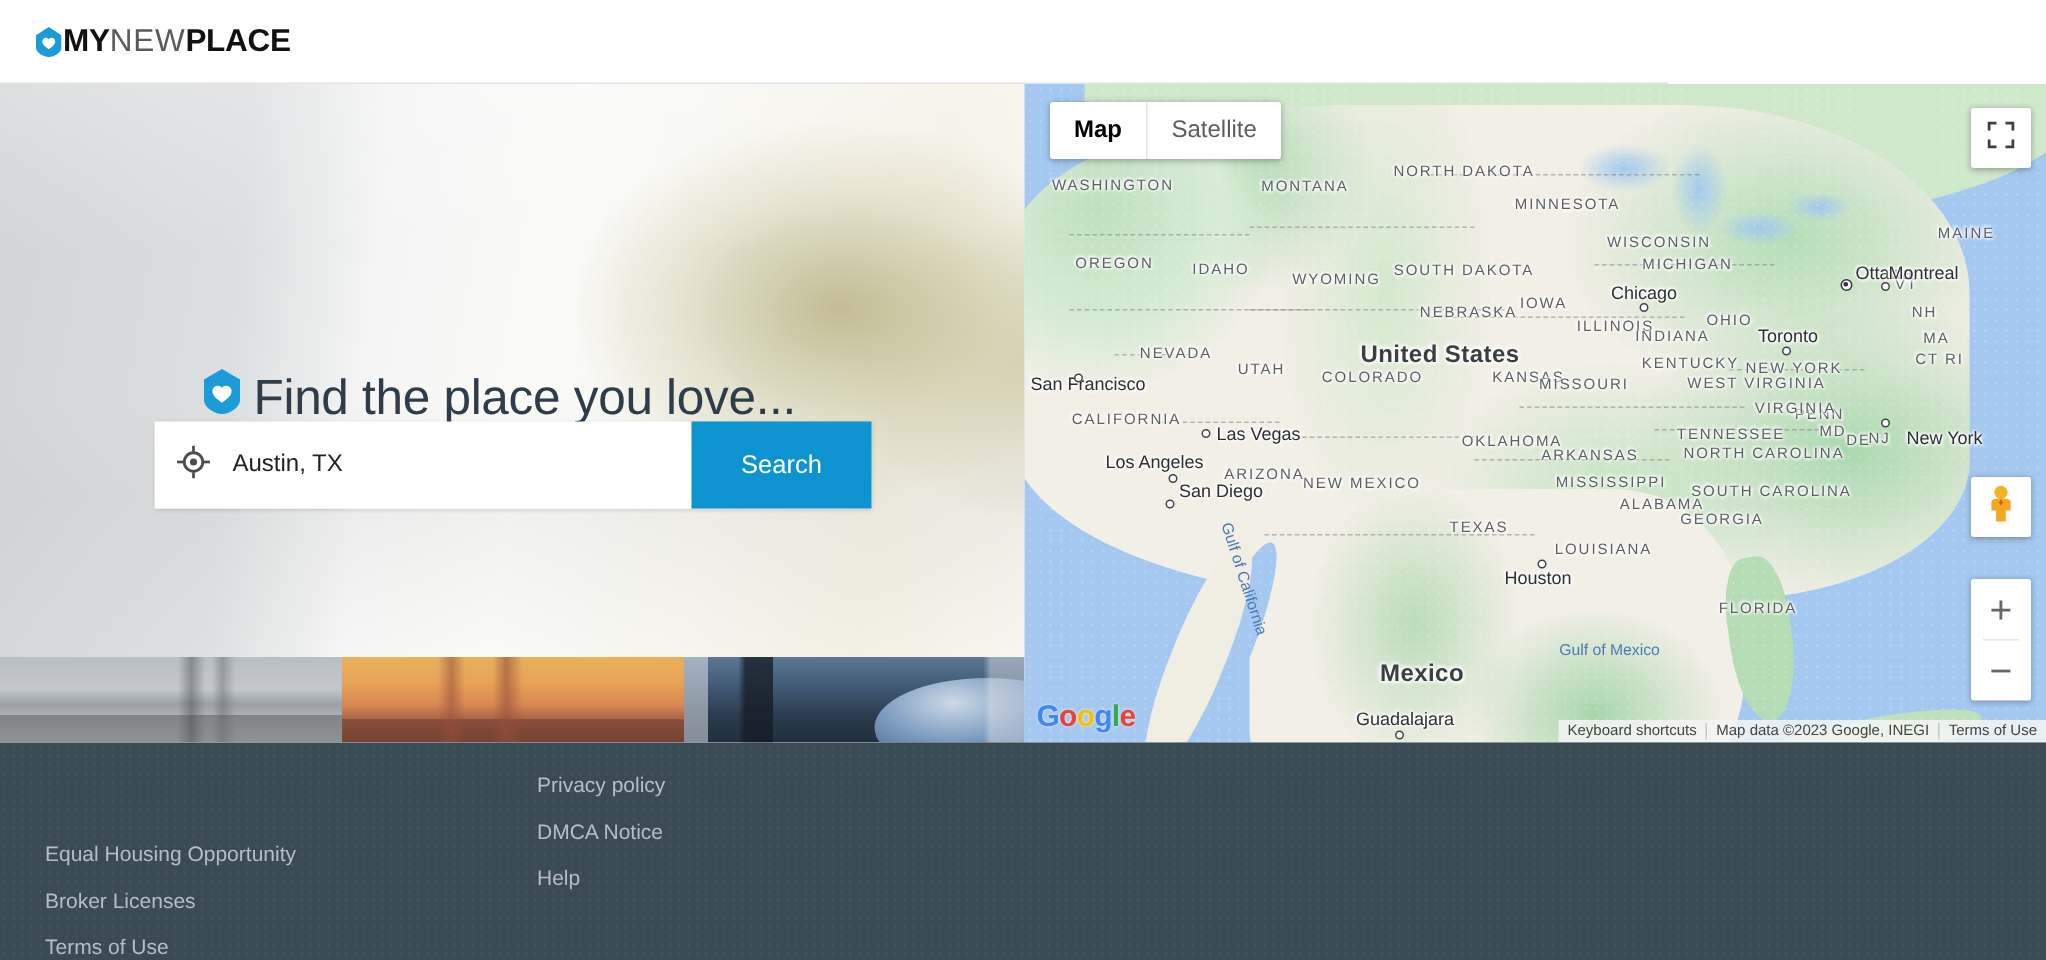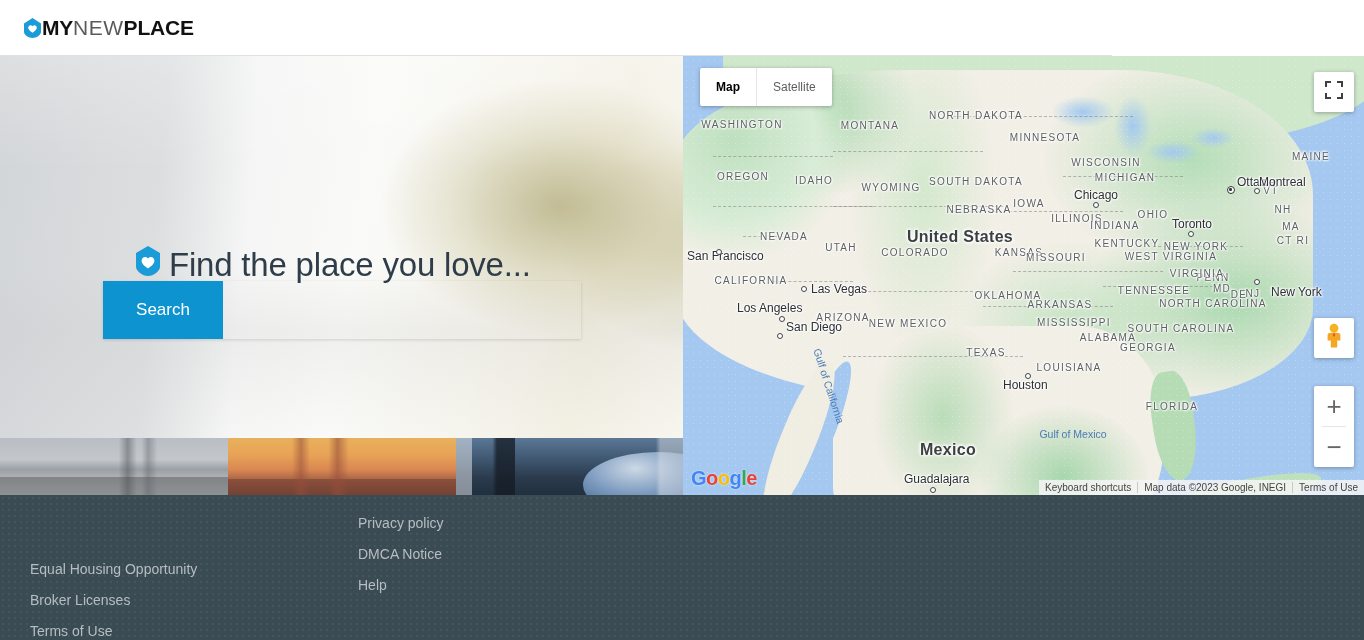--- a/index.html
+++ b/index.html
@@ -248,21 +248,21 @@
   
   .map-type {
     position: absolute; left: 17px; top: 12px;
     display: flex; background: #ffffff;
     box-shadow: 0 1px 4px rgba(0,0,0,0.3); border-radius: 2px;
     overflow: hidden;
   }
   .map-type button {
     border: none; background: transparent; cursor: pointer;
     font-family: "Liberation Sans", sans-serif;
-    font-size: 12px; padding: 8px 16px; height: 38px;
+    font-size: 16px; padding: 8px 16px; height: 38px;
   }
   .map-type .active { color: #000; font-weight: bold; }
   .map-type .inactive { color: #5d5d5d; border-left: 1px solid #e6e6e6; }
 
   .ctrl-btn {
     position: absolute; background: #fff;
     box-shadow: 0 1px 4px rgba(0,0,0,0.3); border-radius: 2px;
     display: flex; align-items: center; justify-content: center;
     cursor: pointer;
   }
@@ -339,20 +339,33 @@
       <span class="pin">
         <svg width="24" height="30" viewBox="0 0 24 30">
           <path d="M12 0 L24 7 L24 21 C24 25 17.5 30 12 30 C6.5 30 0 25 0 21 L0 7 Z" fill="#1b9bd8"></path>
           <path d="M12 22.5 C8.2 19.8 5.6 17.7 5.6 14.7 C5.6 12.6 7.2 11.1 9.2 11.1 C10.4 11.1 11.5 11.7 12 12.6 C12.5 11.7 13.6 11.1 14.8 11.1 C16.8 11.1 18.4 12.6 18.4 14.7 C18.4 17.7 15.8 19.8 12 22.5 Z" fill="#ffffff"></path>
         </svg>
       </span>
       <span>Find the place you love...</span>
     </div>
 
     <div class="search-bar">
+      <div class="search-field">
+        <span class="gps-icon">
+          <svg width="22" height="22" viewBox="0 0 22 22">
+            <circle cx="11" cy="11" r="6.2" fill="none" stroke="#4d4d4d" stroke-width="1.9"></circle>
+            <circle cx="11" cy="11" r="2.4" fill="#4d4d4d"></circle>
+            <rect x="10.1" y="0" width="1.8" height="4.2" fill="#4d4d4d"></rect>
+            <rect x="10.1" y="17.8" width="1.8" height="4.2" fill="#4d4d4d"></rect>
+            <rect x="0" y="10.1" width="4.2" height="1.8" fill="#4d4d4d"></rect>
+            <rect x="17.8" y="10.1" width="4.2" height="1.8" fill="#4d4d4d"></rect>
+          </svg>
+        </span>
+        <input class="search-input" type="text" value="Austin, TX" style="">
+      </div>
       <button class="search-btn">Search</button>
     </div>
 
   </div>
 </div>
 
 <div class="city-strip">
   <div class="city-tile nyc"></div>
   <div class="city-tile la"></div>
   <div class="city-tile chi"></div>
@@ -419,21 +432,21 @@
         <div class="lbl lbl-state" style="left: 325px; top: 239px;">OKLAHOMA</div>
         <div class="lbl lbl-state" style="left: 225px; top: 267px;">NEW MEXICO</div>
         <div class="lbl lbl-state" style="left: 160px; top: 261px;">ARIZONA</div>
         <div class="lbl lbl-state" style="left: 68px; top: 224px;">CALIFORNIA</div>
         <div class="lbl lbl-state" style="left: 303px; top: 296px;">TEXAS</div>
         <div class="lbl lbl-state" style="left: 386px; top: 311px;">LOUISIANA</div>
         <div class="lbl lbl-state" style="left: 391px; top: 266px;">MISSISSIPPI</div>
         <div class="lbl lbl-state" style="left: 425px; top: 281px;">ALABAMA</div>
         <div class="lbl lbl-state" style="left: 465px; top: 291px;">GEORGIA</div>
         <div class="lbl lbl-state" style="left: 498px; top: 272px;">SOUTH CAROLINA</div>
-        <div class="lbl lbl-state" style="left: 530px; top: 247px;">NORTH CAROLINA</div>
+        <div class="lbl lbl-state" style="left: 493px; top: 247px;">NORTH CAROLINA</div>
         <div class="lbl lbl-state" style="left: 489px; top: 350px;">FLORIDA</div>
         <div class="lbl lbl-state" style="left: 628px; top: 100px;">MAINE</div>
         <div class="lbl lbl-state" style="left: 588px; top: 134px;">VT</div>
         <div class="lbl lbl-state" style="left: 600px; top: 153px;">NH</div>
         <div class="lbl lbl-state" style="left: 608px; top: 170px;">MA</div>
         <div class="lbl lbl-state" style="left: 610px; top: 184px;">CT RI</div>
         <div class="lbl lbl-state" style="left: 539px; top: 232px;">MD</div>
         <div class="lbl lbl-state" style="left: 556px; top: 238px;">DE</div>
         <div class="lbl lbl-state" style="left: 570px; top: 237px;">NJ</div>
         <div class="lbl lbl-country" style="left: 277px; top: 181px;">United States</div>

